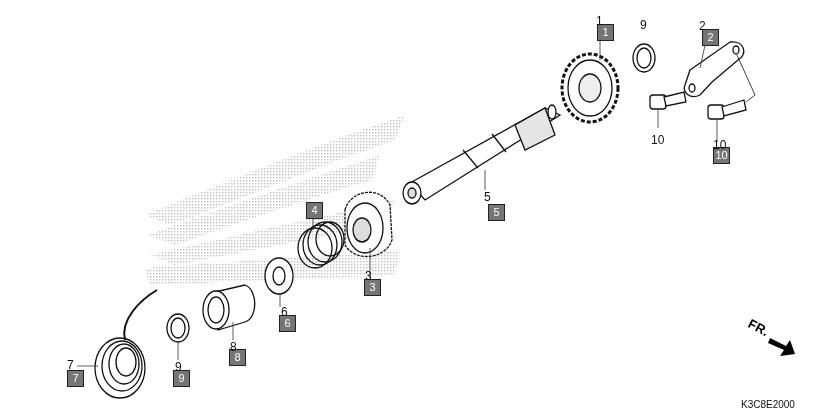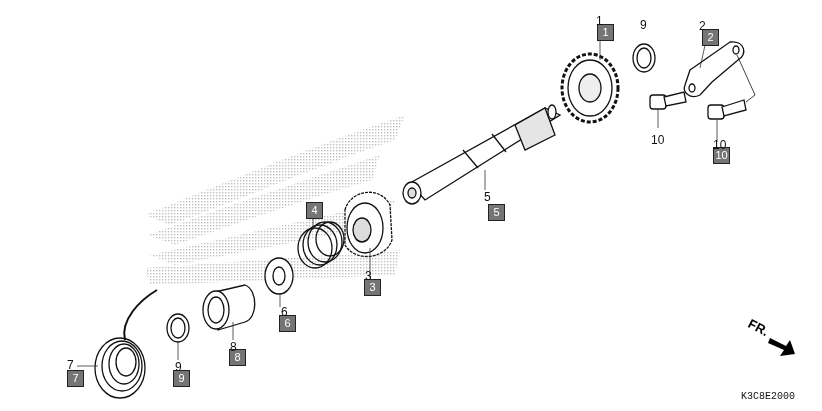--- a/index.html
+++ b/index.html
@@ -1,20 +1,20 @@
 <!DOCTYPE html>
 <html><head>
 <meta charset="utf-8">
 <style>
   html, body { margin:0; padding:0; background:#fff; }
   body { width:822px; height:411px; position:relative; overflow:hidden; font-family:"Liberation Sans", sans-serif; }
   .canvas { position:absolute; left:0; top:0; width:822px; height:411px; }
   .callout { position:absolute; width:15px; height:15px; background:#757575; border:1px solid #222; color:#fff; font-size:11px; line-height:15px; text-align:center; font-family:"Liberation Sans", sans-serif; }
   .plain-num { position:absolute; font-size:12px; color:#111; font-family:"Liberation Sans", sans-serif; }
-  .diagram-code { position:absolute; left:741px; top:391px; font-size:10px; color:#111; font-family:Liberation Mono, monospace; }
+  .diagram-code { position:absolute; left:741px; top:399px; font-size:10px; color:#111; font-family:Liberation Sans, sans-serif; }
   .fr-label { position:absolute; left:748px; top:320px; font-size:13px; font-weight:bold; color:#000; transform:rotate(28deg); font-family:"Liberation Sans", sans-serif; }
 </style>
 </head>
 <body>
 
 <div class="canvas">
   <svg width="822" height="411" viewBox="0 0 822 411" xmlns="http://www.w3.org/2000/svg">
     <defs>
       <pattern id="dots" width="3" height="3" patternUnits="userSpaceOnUse">
         <rect width="1.4" height="1.4" fill="#b8b8b8"></rect>

